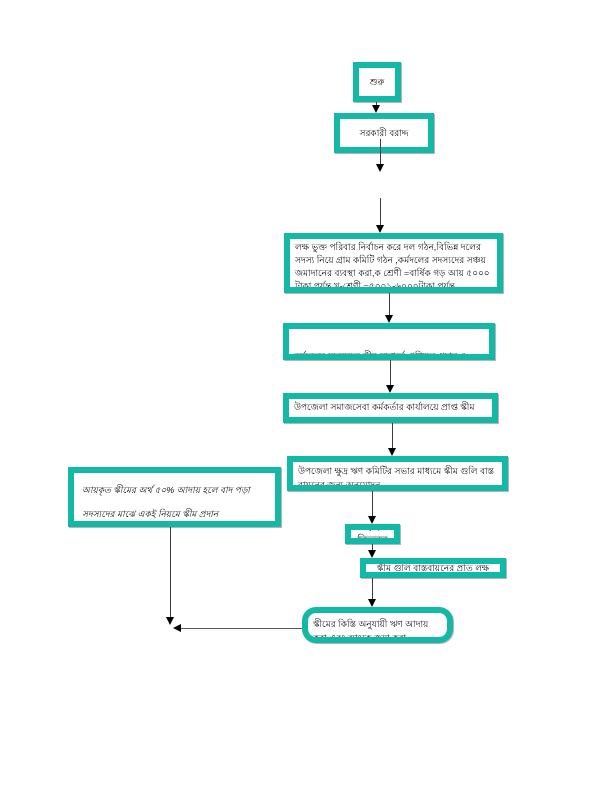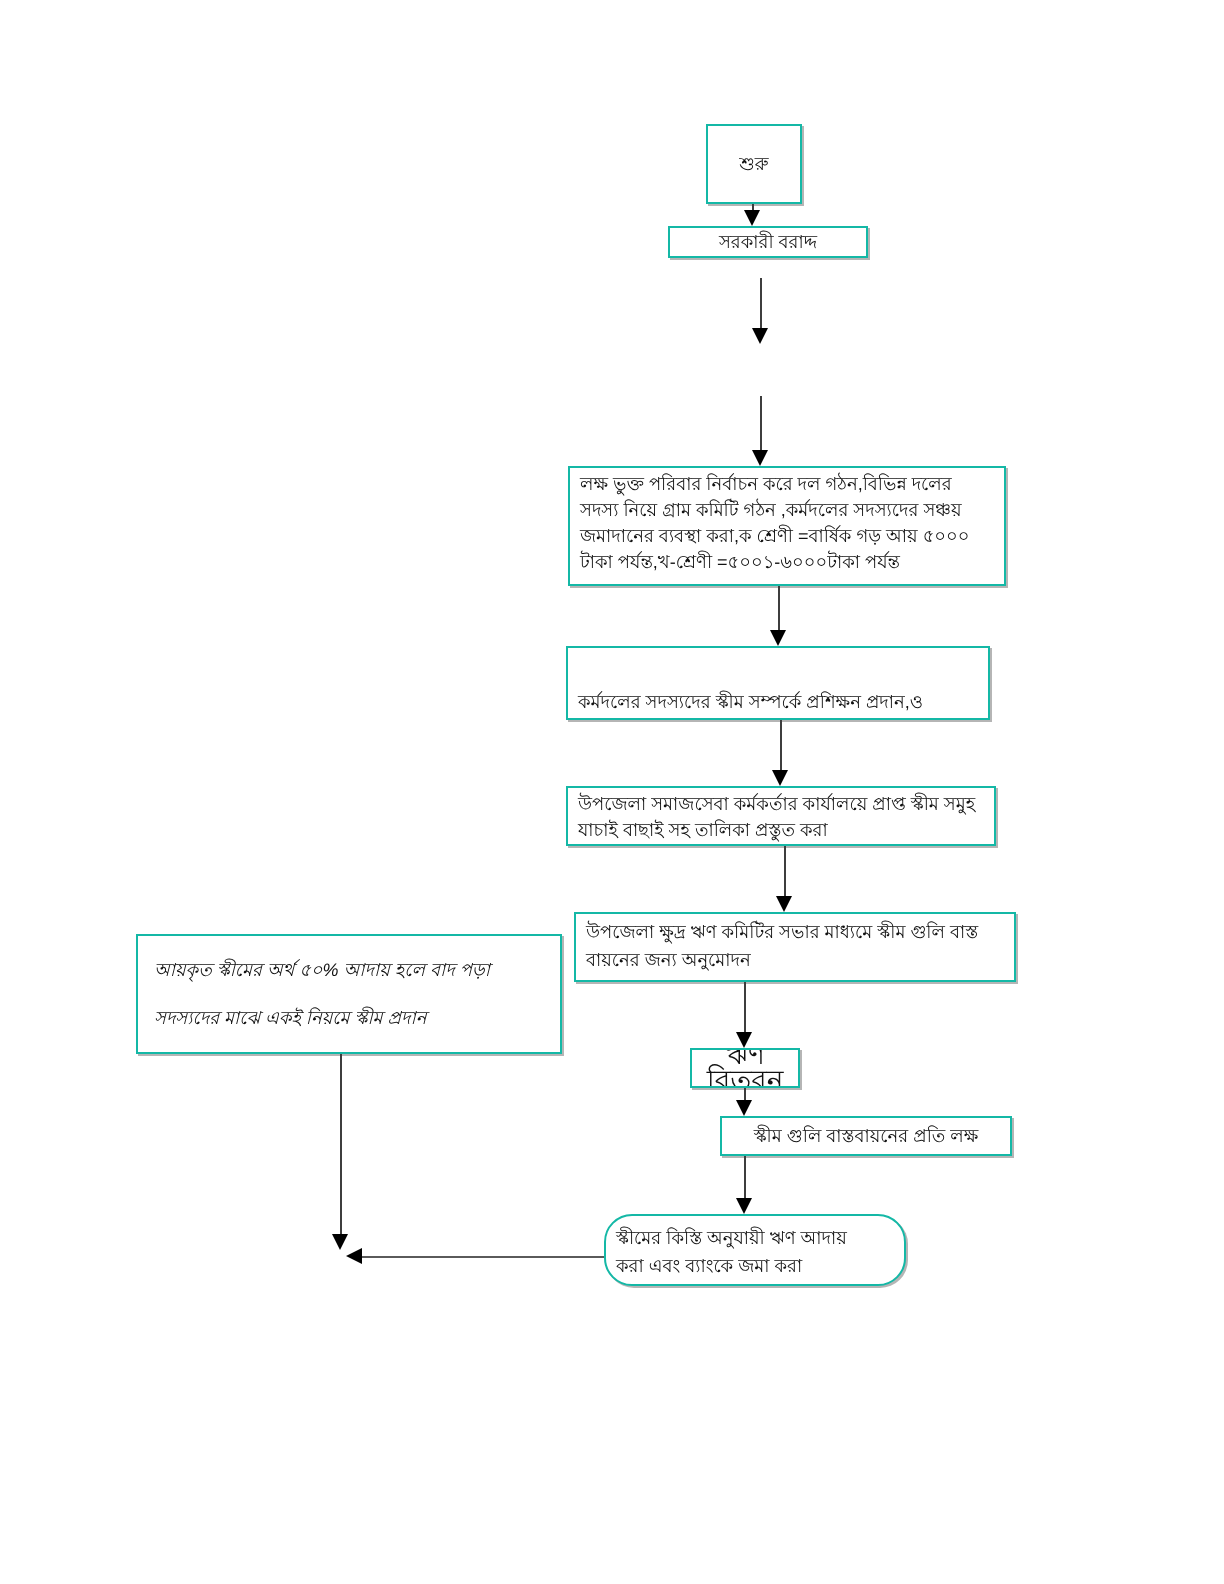--- a/index.html
+++ b/index.html
@@ -12,21 +12,21 @@
     position: relative;
     width: 612px;
     height: 792px;
     margin: 0 auto;
     background: #ffffff;
     overflow: hidden;
   }
   .node {
     position: absolute;
     box-sizing: border-box;
-    border: 1px solid #14b8a6;
+    border: 6px solid #14b8a6;
     background: #ffffff;
     box-shadow: 1px 1px 0 #b5b5b5;
     color: #111111;
     font-size: 9px;
     line-height: 13px;
     white-space: pre-line;
     padding: 2px 5px;
     overflow: hidden;
   }
   .node.center {
@@ -56,27 +56,27 @@
   .ah-left {
     position: absolute;
     width: 0; height: 0;
     border-top: 4px solid transparent;
     border-bottom: 4px solid transparent;
     border-right: 8px solid #000000;
   }
 
   
   #n-start        { left: 353px; top: 62px;  width: 48px;  height: 40px; }
-  #n-allocation   { left: 334px; top: 113px; width: 100px; height: 16px; }
+  #n-allocation   { left: 334px; top: 113px; width: 100px; height: 40px; }
   #n-survey       { left: 285px; top: 172px; width: 208px; height: 26px; line-height: 20px; }
   #n-groups       { left: 284px; top: 233px; width: 219px; height: 60px; }
   #n-training     { left: 283px; top: 323px; width: 212px; height: 37px; line-height: 15px; padding-top: 20px; }
   #n-verify       { left: 283px; top: 393px; width: 215px; height: 30px; line-height: 13px; }
   #n-approve      { left: 287px; top: 456px; width: 221px; height: 35px; line-height: 14px; }
-  #n-loan         { left: 345px; top: 524px; width: 55px;  height: 20px; font-size: 14px; }
+  #n-loan         { left: 345px; top: 524px; width: 55px;  height: 20px; font-size: 11px; }
   #n-monitor      { left: 312px; top: 558px; width: 146px; height: 20px; margin-left: 48px; }
   #n-collect      { left: 302px; top: 607px; width: 151px; height: 36px; line-height: 14px; padding-top: 4px; border-radius: 14px; }
   #n-rescheme     { left: 68px;  top: 467px; width: 213px; height: 60px; line-height: 24px; padding: 5px 8px; font-style: italic; }
 
   
   #c1  { left: 376px; top: 102px; height: 5px;  }
   #a1  { left: 372px; top: 105px; }
   #c2  { left: 380px; top: 139px; height: 27px; }
   #a2  { left: 376px; top: 164px; }
   #c3  { left: 380px; top: 198px; height: 29px; }

